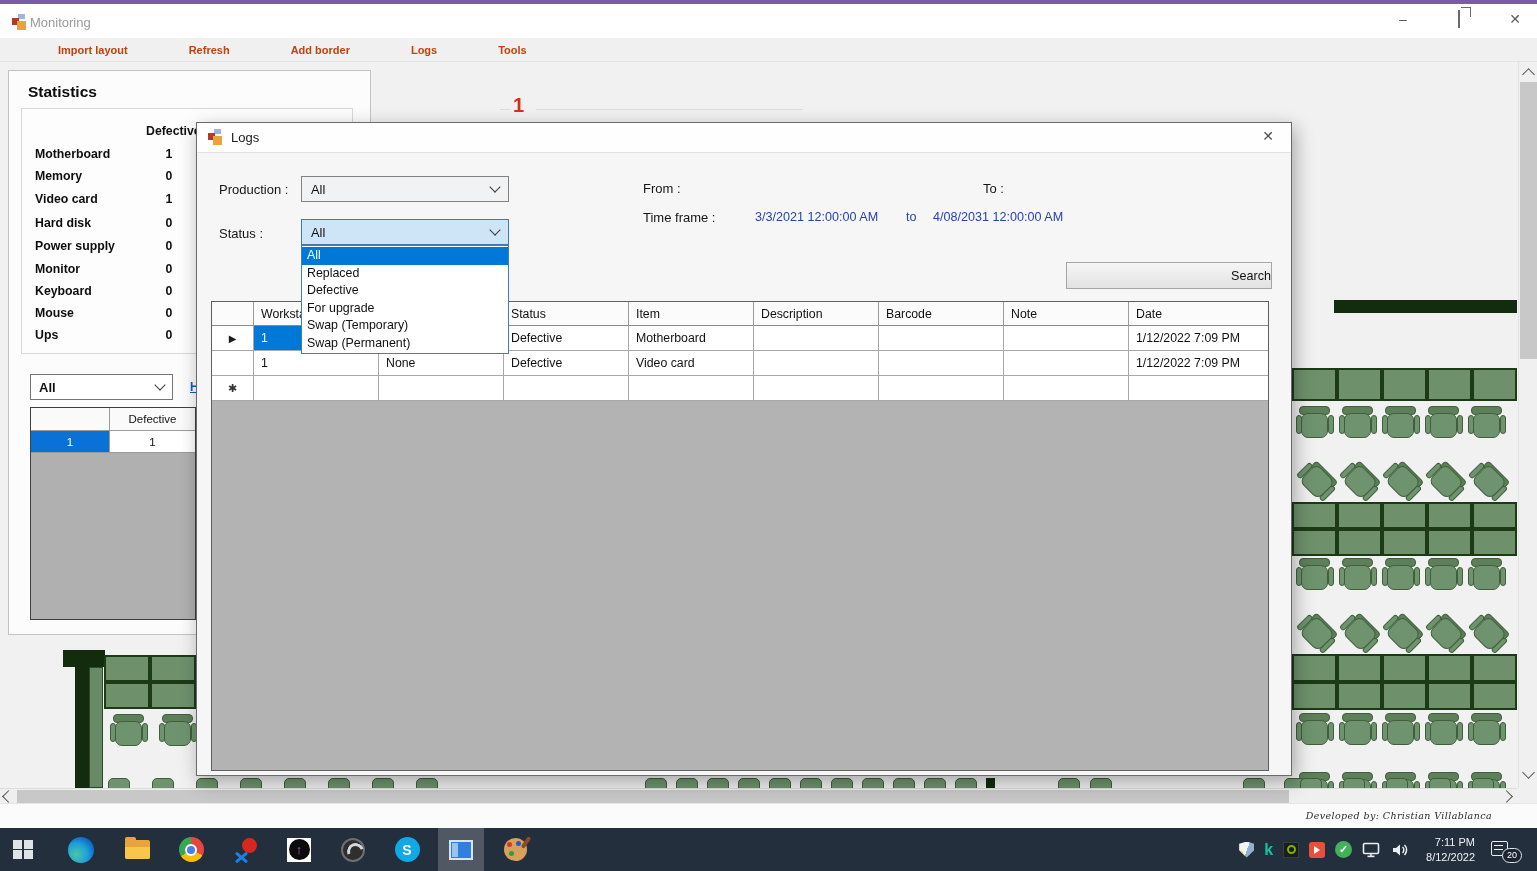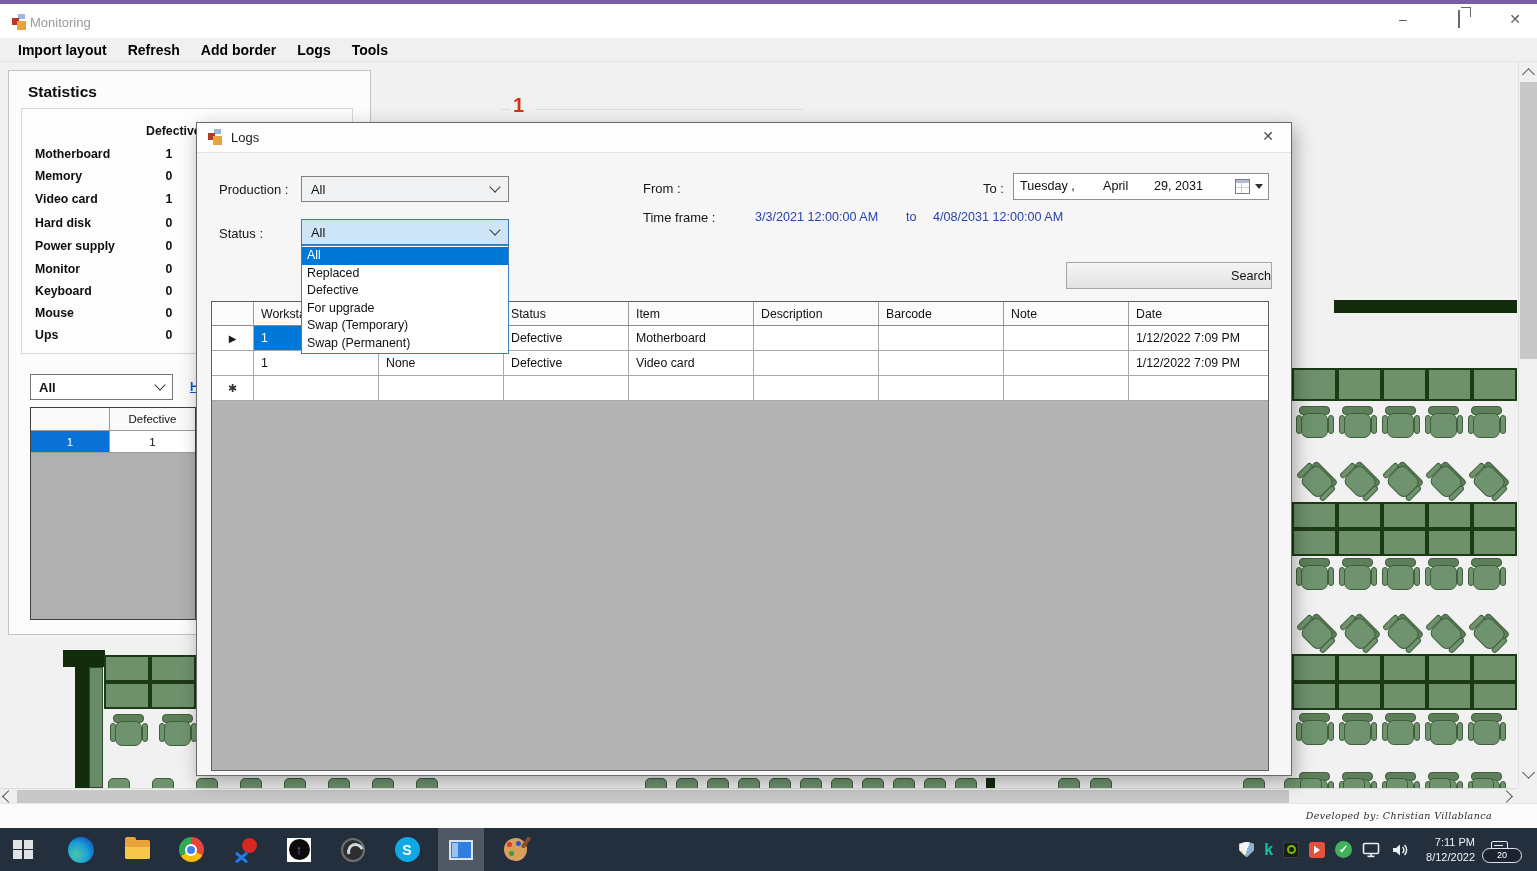--- a/index.html
+++ b/index.html
@@ -13,21 +13,21 @@
   .appicon{left:12px;top:10px;width:16px;height:16px;}
   .appicon i{position:absolute;display:block;}
   .ai-blue{left:6px;top:0;width:7px;height:5px;background:#9db6d9;}
   .ai-red{left:0;top:4px;width:7px;height:7px;background:#b33a28;}
   .ai-orange{left:5px;top:7px;width:9px;height:9px;background:#e8a33d;}
   .winctl{left:1388px;top:8px;width:142px;height:22px;display:flex;justify-content:space-between;align-items:center;}
   .ctl{width:30px;text-align:center;color:#5c5c5c;font-size:14px;cursor:default;}
   .restorebox{position:relative;width:10px;height:10px;border:1.3px solid #6a6a6a;margin:0 auto;background:#fff;}
   .restorebox:after{content:"";position:absolute;left:2px;top:-4px;width:9px;height:9px;border:1.3px solid #6a6a6a;border-bottom:none;border-left:none;}
   .menubar{left:0;top:38px;width:1537px;height:24px;background:#f0f0f0;border-bottom:1px solid #e3e3e3;display:flex;align-items:center;gap:21px;padding-left:18px;box-sizing:border-box;}
-  .menuitem{font-size:14px;font-weight:600;color:#000000;white-space:nowrap;}
+  .menuitem{font-size:11px;font-weight:600;color:#c2410c;white-space:nowrap;margin-left:40px;}
   
   .plan{position:absolute;overflow:hidden;}
   .desk{position:absolute;background:#6e916c;border:2px solid #1d3a16;box-sizing:border-box;}
   .greenstrip{position:absolute;background:#678a67;border:1px solid #2c4a28;box-sizing:border-box;}
   .darkgreen{position:absolute;background:#132c0e;}
   .striptop{position:absolute;background:#6f936f;border:1px solid #3f5d3a;border-radius:5px 5px 2px 2px;box-sizing:border-box;}
   .chair{position:absolute;width:36px;height:38px;}
   .chair i{position:absolute;display:block;background:#6f936f;border:1px solid #415f3c;border-radius:4px;box-sizing:border-box;}
   .chair .seat{left:4px;top:9px;width:27px;height:25px;border-radius:7px;}
   .chair .back{left:2px;top:2px;width:31px;height:9px;background:#5d7f59;}
@@ -139,21 +139,21 @@
   .kasp{color:#12c3a2;font-size:16px;font-weight:bold;line-height:1;}
   .nvidia{width:16px;height:16px;background:#1c1c1c;border:1px solid #3c3c3c;box-sizing:border-box;display:flex;align-items:center;justify-content:center;}
   .nvidia i{width:9px;height:9px;border-radius:50%;border:2.2px solid #76b900;box-sizing:border-box;display:block;}
   .redsq{width:16px;height:16px;background:#e8503e;border-radius:3px;display:flex;align-items:center;justify-content:center;}
   .redsq i{width:0;height:0;border-top:4px solid transparent;border-bottom:4px solid transparent;border-left:6px solid #fff;display:block;}
   .gcheck{width:17px;height:17px;border-radius:50%;background:#43b05c;color:#fff;font-size:11px;font-weight:bold;display:flex;align-items:center;justify-content:center;}
   .clock{color:#eef2f5;font-size:11px;line-height:1.3;text-align:right;margin:0 6px;}
   .notif{position:relative;width:22px;height:18px;margin-right:14px;}
   .notif .pane{position:absolute;left:0;top:0;width:17px;height:15px;border:1.6px solid #e8eef2;border-radius:2px;box-sizing:border-box;background:transparent;}
   .notif .pane:before{content:"";position:absolute;left:2px;top:3px;width:9px;height:1.6px;background:#e8eef2;box-shadow:0 4px 0 #e8eef2;}
-  .badge{position:absolute;right:-9px;bottom:-4px;min-width:14px;height:13px;border-radius:8px;background:#1b2430;border:1.5px solid #dfe5ea;color:#fff;font-size:9px;line-height:13px;text-align:center;padding:0 12px;}
+  .badge{position:absolute;right:-9px;bottom:-4px;min-width:14px;height:13px;border-radius:8px;background:#1b2430;border:1.5px solid #dfe5ea;color:#fff;font-size:9px;line-height:13px;text-align:center;padding:0 2px;}
 </style>
 </head>
 <body>
 
 <div class="screen">
 
   <div class="abs topline"></div>
   <div class="abs titlebar">
     <span class="abs appicon">
         <i class="ai-blue"></i>
@@ -500,29 +500,20 @@
 
     <span class="dlabel" style="left:22px;top:103px;">Status :</span>
     <div class="combo focus" style="left:104px;top:96px;width:208px;">
       <span>All</span>
       <span class="chev"></span>
     </div>
 
     <span class="dlabel" style="left:446px;top:58px;">From :</span>
 
     <span class="dlabel" style="left:786px;top:58px;">To :</span>
-    <div class="picker" style="left:816px;top:50px;width:256px;">
-      <span class="pv" style="left:6px;">Tuesday ,</span>
-      <span class="pv" style="left:89px;">April</span>
-      <span class="pv" style="left:140px;">29, 2031</span>
-      <span class="calbtn">
-          <i class="calgrid"></i>
-          <i class="caldown"></i>
-        </span>
-    </div>
 
     <span class="dlabel" style="left:446px;top:87px;">Time frame :</span>
     <span class="tfval" style="left:558px;top:87px;">3/3/2021 12:00:00 AM</span>
     <span class="tfval" style="left:709px;top:87px;">to</span>
     <span class="tfval" style="left:736px;top:87px;">4/08/2031 12:00:00 AM</span>
 
     <div class="searchbtn">Search</div>
 
     <div class="dgrid">
       <div class="grow ghead">

